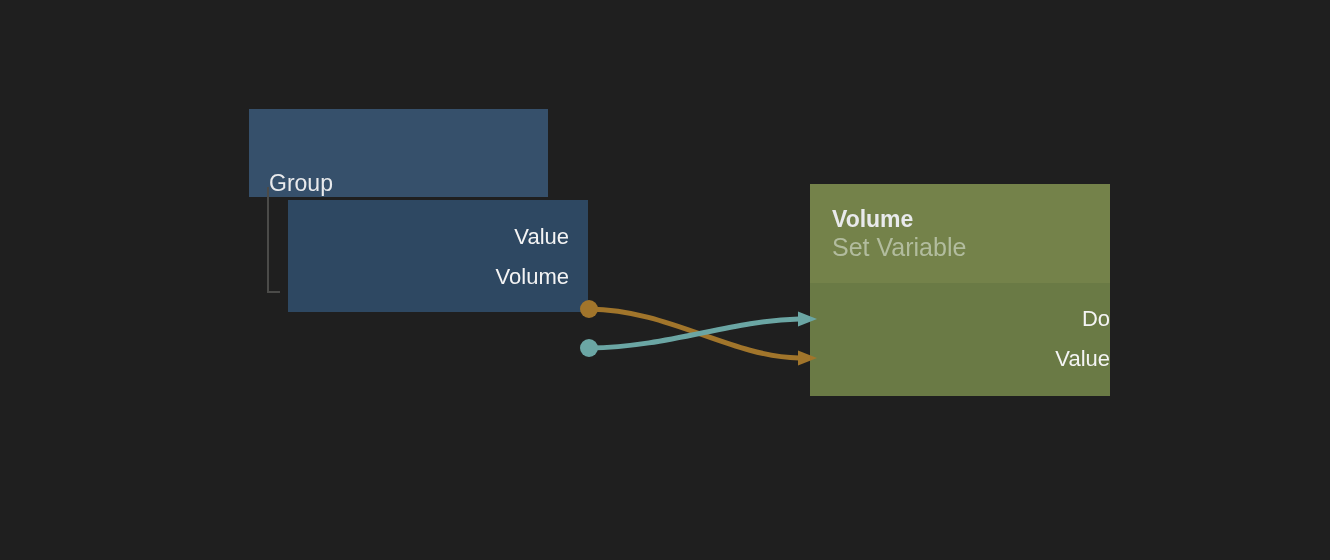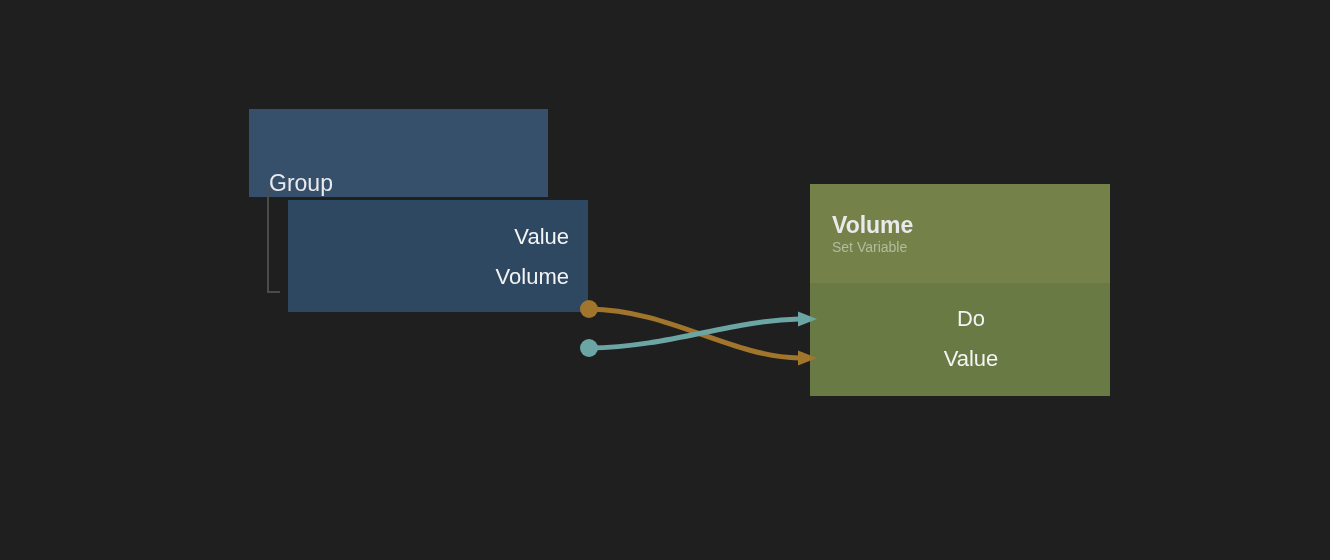--- a/index.html
+++ b/index.html
@@ -46,21 +46,21 @@
     border-bottom: 2px solid var(--connector-gray);
   }
 
   
   .node { position: absolute; }
   .node-header {
     display: flex; flex-direction: column; justify-content: center;
     color: var(--title-text);
   }
   .node-title { font-size: 23px; color: var(--title-text); }
-  .node-subtitle { font-size: 14px; color: var(--subtitle-text); }
+  .node-subtitle { font-size: 25px; color: var(--subtitle-text); }
 
   .node-slider { left: 288px; top: 200px; width: 300px; height: 184px; }
   .node-slider .node-header {
     height: 72px; background: var(--node-blue-header); padding-left: 20px;
   }
   .node-slider .node-body {
     height: 112px; background: var(--node-blue-body); padding-top: 17px;
   }
 
   .node-volume { left: 810px; top: 184px; width: 300px; height: 212px; }
@@ -70,21 +70,21 @@
   .node-volume .node-header .node-title { font-weight: 600; }
   .node-volume .node-body {
     height: 113px; background: var(--node-green-body); padding-top: 16px;
   }
 
   .port-row {
     height: 40px; display: flex; align-items: center;
     font-size: 22px; color: var(--port-text);
   }
   .port-row.out { justify-content: flex-end; padding-right: 19px; }
-  .port-row.in  { justify-content: center; padding-left: 22px; }
+  .port-row.in  { justify-content: flex-end; padding-left: 22px; }
 
   
   svg.wires {
     position: absolute; left: 0; top: 0;
     width: 1330px; height: 560px;
     pointer-events: none;
   }
   .wire-orange { stroke: var(--wire-orange); stroke-width: 5; fill: none; }
   .wire-teal   { stroke: var(--wire-teal);   stroke-width: 5; fill: none; }
   .arrow-orange { fill: var(--wire-orange); }

